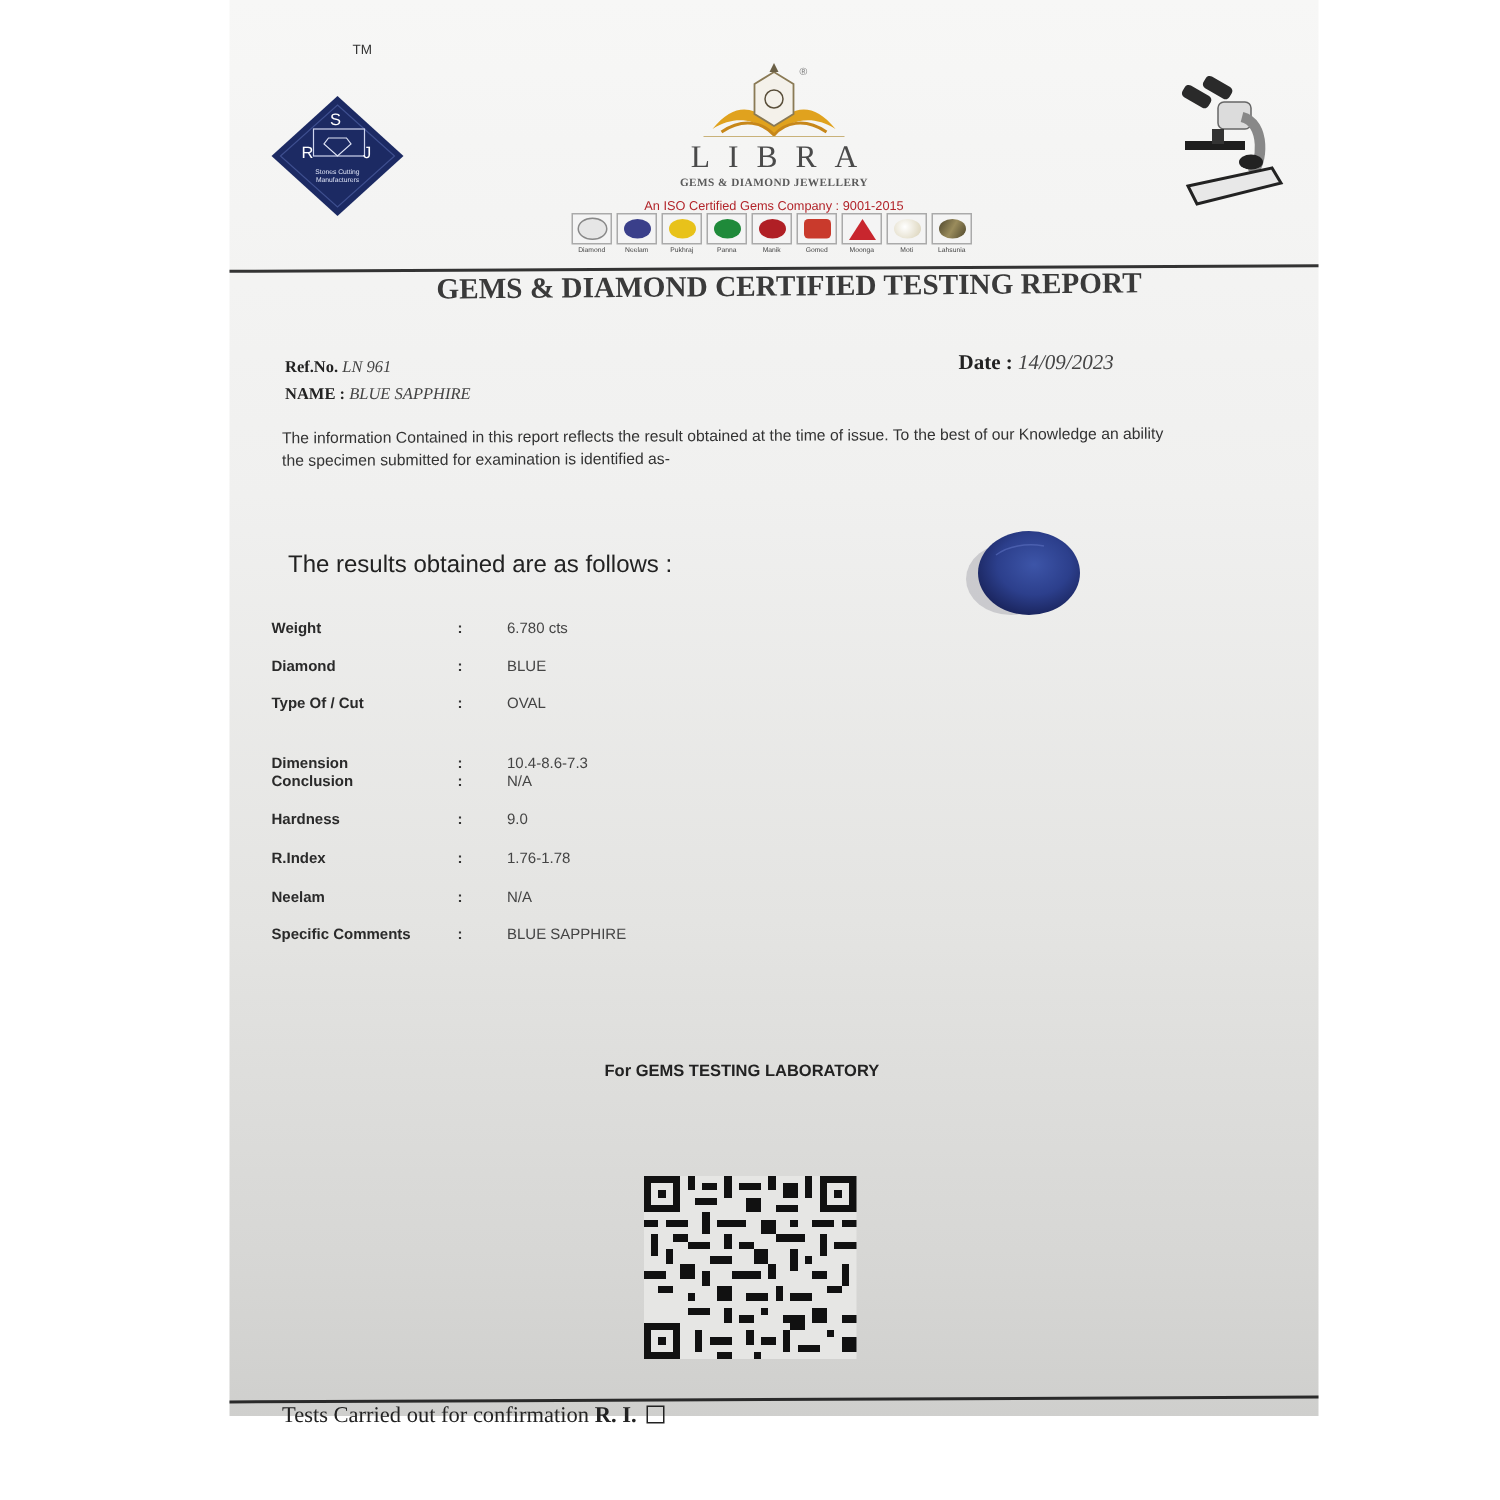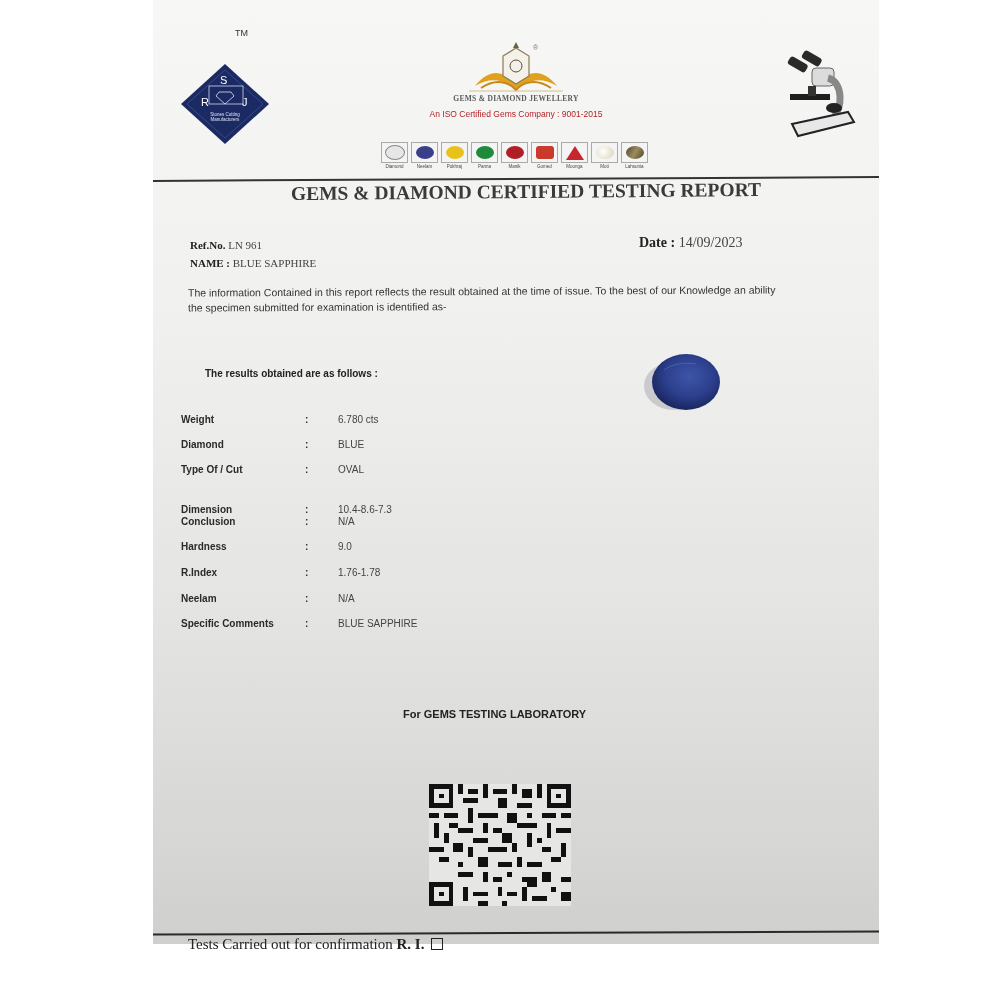--- a/index.html
+++ b/index.html
@@ -25,24 +25,24 @@
   .gem { width: 27px; display: flex; flex-direction: column; align-items: center; }
   .gem-box { width: 25px; height: 19px; border: 1px solid #aaa; background: #f4f4f4; display: flex; align-items: center; justify-content: center; }
   .gem-stone { width: 18px; height: 13px; border-radius: 50%; }
   .gem-label { font-family: "Liberation Sans", sans-serif; font-size: 4.5px; color: #444; margin-top: 1px; white-space: nowrap; }
   .microscope { position: absolute; left: 625px; top: 50px; width: 80px; height: 90px; }
   .header-rule { position: absolute; left: 0; top: 178px; width: 726px; height: 2px; background: #333; transform: rotate(-0.3deg); }
   .title { position: absolute; left: 0; top: 181px; width: 746px; text-align: center; font-family: "Liberation Serif", serif; font-weight: bold; font-size: 19.5px; color: #3a3a3a; transform: rotate(-0.5deg); }
 
   .meta { position: absolute; font-family: "Liberation Serif", serif; font-size: 11px; color: #333; }
   .lbl { font-weight: bold; color: #222; }
-  .val { color: #444; }
+  .val { color: #444; font-style: italic; }
 
   .intro { position: absolute; left: 35px; top: 284px; width: 600px; font-family: "Liberation Sans", sans-serif; font-size: 10.5px; line-height: 15px; color: #333; transform: rotate(-0.3deg); }
-  .results-head { position: absolute; left: 52px; top: 368px; font-family: "Liberation Sans", sans-serif; font-weight: bold; font-size: 10px; color: #222; }
+  .results-head { position: absolute; left: 39px; top: 368px; font-family: "Liberation Sans", sans-serif; font-weight: normal; font-size: 16px; color: #222; }
 
   .stone { position: absolute; left: 485px; top: 350px; width: 86px; height: 64px; }
 
   .results { position: absolute; left: 28px; top: 414px; }
   .row { position: absolute; left: 0; height: 16px; width: 400px; font-family: "Liberation Sans", sans-serif; font-size: 10px; }
   .row .k { position: absolute; left: 0; font-weight: bold; color: #2a2a2a; white-space: nowrap; }
   .row .c { position: absolute; left: 124px; color: #333; font-weight: bold; }
   .row .v { position: absolute; left: 145px; color: #444; white-space: nowrap; padding-left: 12px; }
 
   .lab { position: absolute; left: 250px; top: 708px; font-family: "Liberation Sans", sans-serif; font-weight: bold; font-size: 11px; color: #222; }
@@ -78,20 +78,21 @@
   <div class="libra">
     <svg class="libra-crest" viewBox="0 0 110 52">
       <path d="M14,44 C30,24 44,30 55,42 C66,30 80,24 96,44 C80,34 66,38 55,48 C44,38 30,34 14,44 Z" fill="#e0a21e"></path>
       <path d="M20,46 C35,36 48,40 55,48 C62,40 75,36 90,46" fill="none" stroke="#c7871a" stroke-width="2"></path>
       <path d="M42,14 L55,6 L68,14 L68,34 L55,42 L42,34 Z" fill="#f4f1ea" stroke="#8a7a55" stroke-width="1.2"></path>
       <polygon points="55,0 52,6 58,6" fill="#6b6046"></polygon>
       <circle cx="55" cy="24" r="6" fill="none" stroke="#5a4f3a" stroke-width="1"></circle>
       <line x1="8" y1="49" x2="102" y2="49" stroke="#c9b27a" stroke-width="0.8"></line>
       <text x="72" y="8" font-size="7" fill="#777" font-family="Liberation Sans, sans-serif">®</text>
     </svg>
+    <div class="libra-name">LIBRA</div>
     <div class="libra-sub">GEMS &amp; DIAMOND JEWELLERY</div>
     <div class="libra-iso">An ISO Certified Gems Company : 9001-2015</div>
   </div>
 
   <div class="gem-strip">
     <div class="gem">
         <div class="gem-box">
           <div class="gem-stone" style="background:#e6e6e6;border:1px solid #888;"></div>
         </div>
         <span class="gem-label">Diamond</span>

